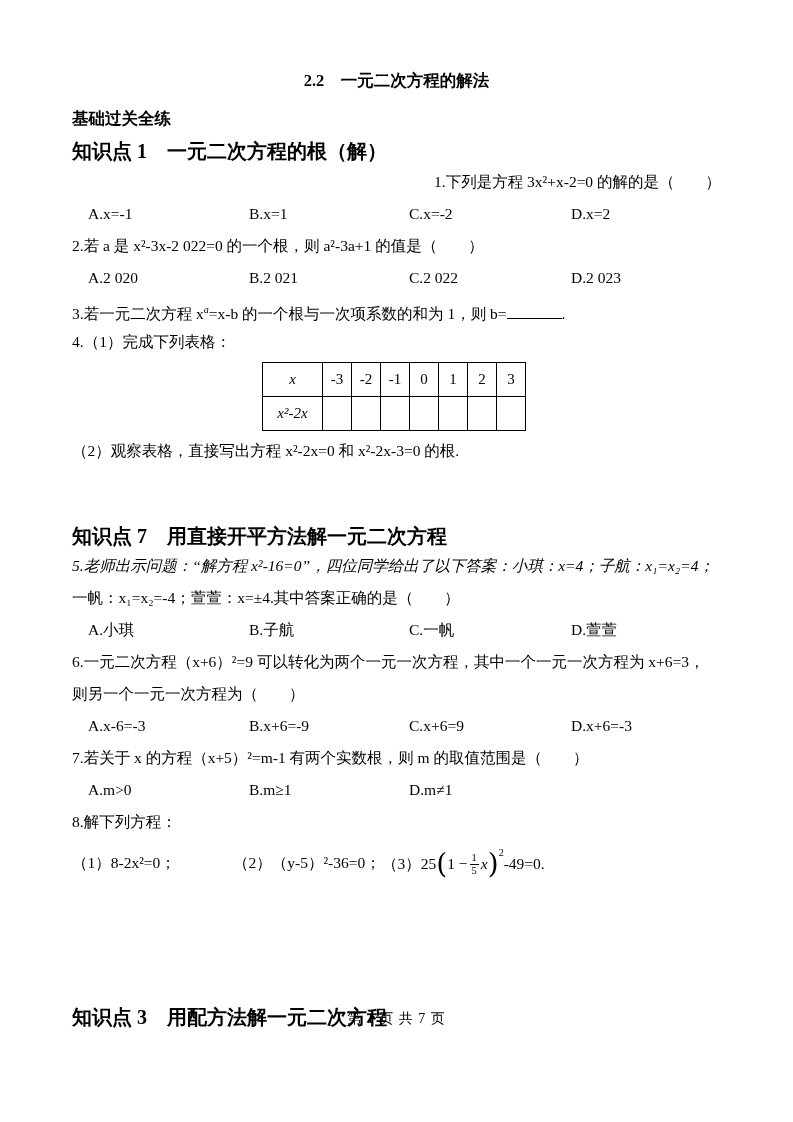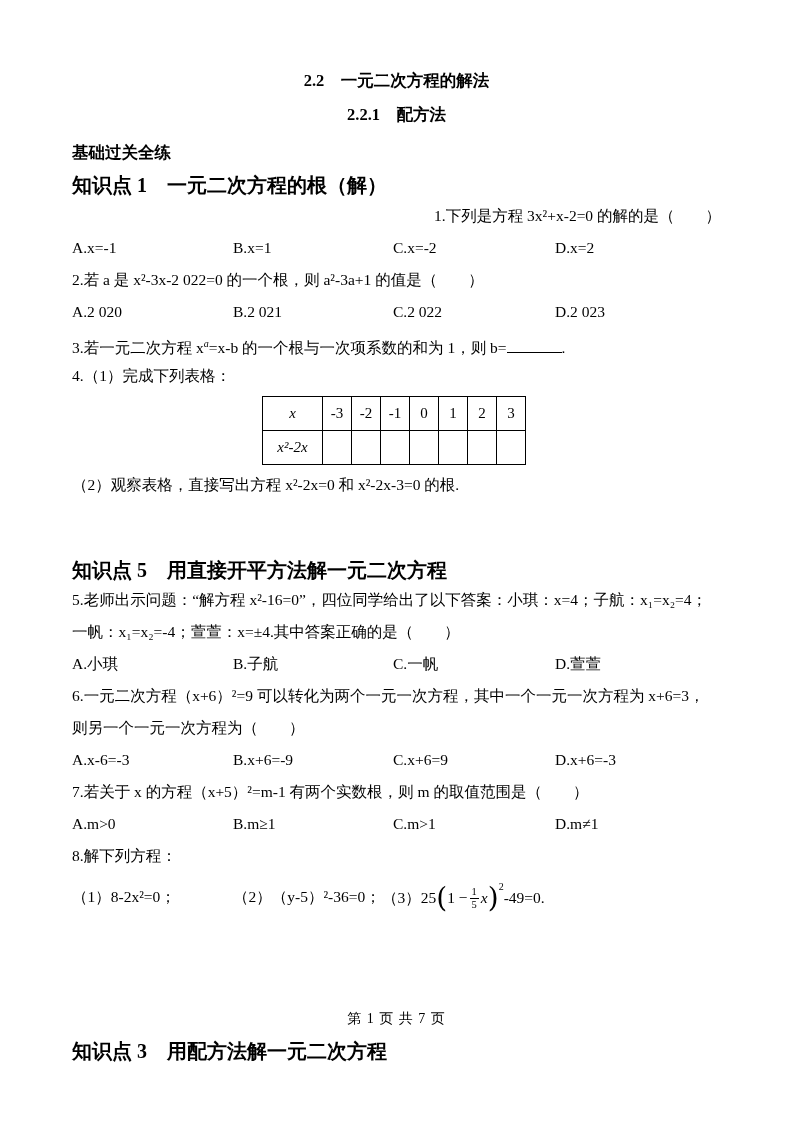--- a/index.html
+++ b/index.html
@@ -17,21 +17,21 @@
   .title, .subtitle {
     text-align:center; font-weight:bold; font-size:16.5px; line-height:22px;
     font-family:"Liberation Serif","DejaVu Serif",serif;
   }
   .subtitle { margin-top:12px; }
   .sechead { font-weight:bold; font-size:16.5px; line-height:22px; margin-top:16px; }
   .kphead  { font-weight:bold; font-size:20px;  line-height:22px; margin-top:10px; }
   .line { line-height:32px; height:32px; white-space:nowrap; }
   .opts {
     display:grid; grid-template-columns:161px 160px 162px auto;
-    line-height:32px; height:32px; white-space:nowrap;
+    line-height:32px; height:32px; white-space:nowrap;margin-left:16px;
   }
   .tbl { border-collapse:collapse; margin:4px 0 0 190px; }
   .tbl td {
     border:1.5px solid #000; text-align:center;
     font-size:15px; height:34px; padding:0;
   }
   .tbl td.lblcell { width:60px; font-style:italic; }
   .tbl td.valcell { width:29px; }
   .blank { display:inline-block; width:55px; height:15px; border-bottom:1px solid #000; }
   .supvar { font-style:italic; font-size:10px; }
@@ -54,21 +54,20 @@
     position:absolute; top:1010px; left:0; width:793px;
     text-align:center; font-size:14px; letter-spacing:1px;
   }
 </style>
 </head>
 <body>
 
 <div class="page">
 
   <div class="title">2.2　一元二次方程的解法</div>
-  <div class="subtitle">2.2.1　配方法</div>
 
   <div class="sechead">基础过关全练</div>
   <div class="kphead">知识点 1　一元二次方程的根（解）</div>
 
   <div class="line" style="margin-top:4px;text-align:right;">1.下列是方程 3x²+x-2=0 的解的是（　　）</div>
   <div class="opts">
     <span>A.x=-1</span>
     <span>B.x=1</span>
     <span>C.x=-2</span>
     <span>D.x=2</span>
@@ -108,23 +107,23 @@
       <td class="valcell"></td>
       <td class="valcell"></td>
       <td class="valcell"></td>
       <td class="valcell"></td>
     </tr>
   </tbody>
     </table>
 
   <div class="line" style="margin-top:4px;">（2）观察表格，直接写出方程 x²-2x=0 和 x²-2x-3=0 的根.</div>
 
-  <div class="kphead" style="margin-top:58px;">知识点 5　用直接开平方法解一元二次方程</div>
+  <div class="kphead" style="margin-top:58px;">知识点 7　用直接开平方法解一元二次方程</div>
 
-  <div class="line" style="margin-top:3px;">5.老师出示问题：“解方程 x²-16=0”，四位同学给出了以下答案：小琪：x=4；子航：x₁=x₂=4；</div>
+  <div class="line" style="margin-top:3px;font-style:italic;">5.老师出示问题：“解方程 x²-16=0”，四位同学给出了以下答案：小琪：x=4；子航：x₁=x₂=4；</div>
   <div class="line">一帆：x₁=x₂=-4；萱萱：x=±4.其中答案正确的是（　　）</div>
   <div class="opts">
     <span>A.小琪</span>
     <span>B.子航</span>
     <span>C.一帆</span>
     <span>D.萱萱</span>
   </div>
 
   <div class="line">6.一元二次方程（x+6）²=9 可以转化为两个一元一次方程，其中一个一元一次方程为 x+6=3，</div>
   <div class="line">则另一个一元一次方程为（　　）</div>
@@ -132,21 +131,20 @@
     <span>A.x-6=-3</span>
     <span>B.x+6=-9</span>
     <span>C.x+6=9</span>
     <span>D.x+6=-3</span>
   </div>
 
   <div class="line">7.若关于 x 的方程（x+5）²=m-1 有两个实数根，则 m 的取值范围是（　　）</div>
   <div class="opts">
     <span>A.m&gt;0</span>
     <span>B.m≥1</span>
-    <span>C.m&gt;1</span>
     <span>D.m≠1</span>
   </div>
 
   <div class="line">8.解下列方程：</div>
 
   <div class="eqrow">
     <span>（1）8-2x²=0；</span>
     <span>（2）（y-5）²-36=0；</span>
     <span class="eq3">
       <span>（3）25</span><span class="bp">(</span><span>1 −</span><span class="frac"><span class="num">1</span><span class="den">5</span></span><span class="ital">x</span><span class="bp">)</span><sup class="sq">2</sup><span>-49=0.</span>

